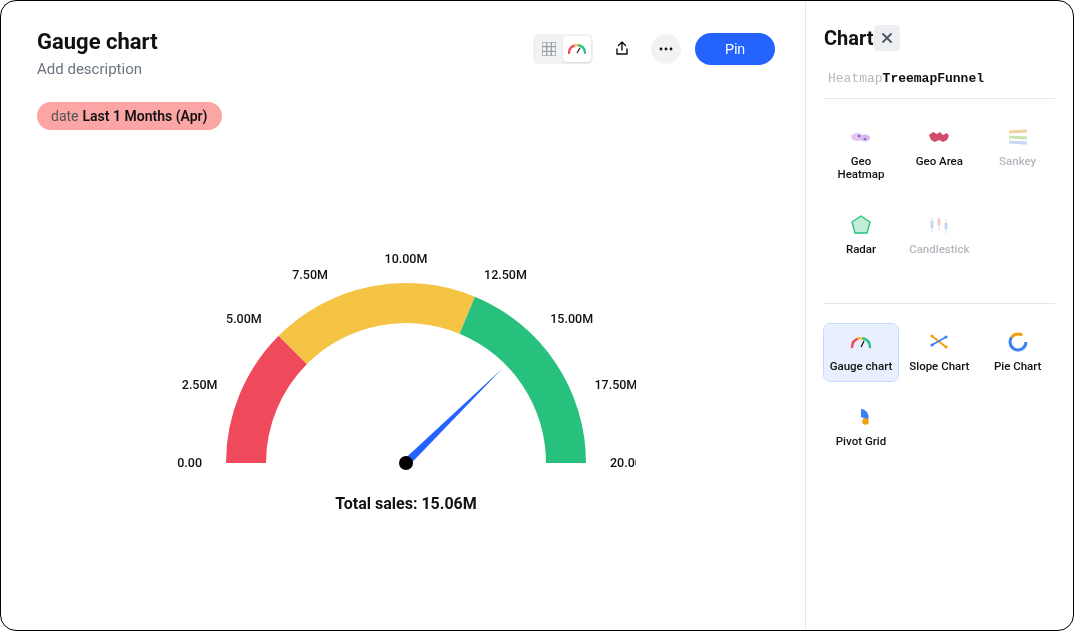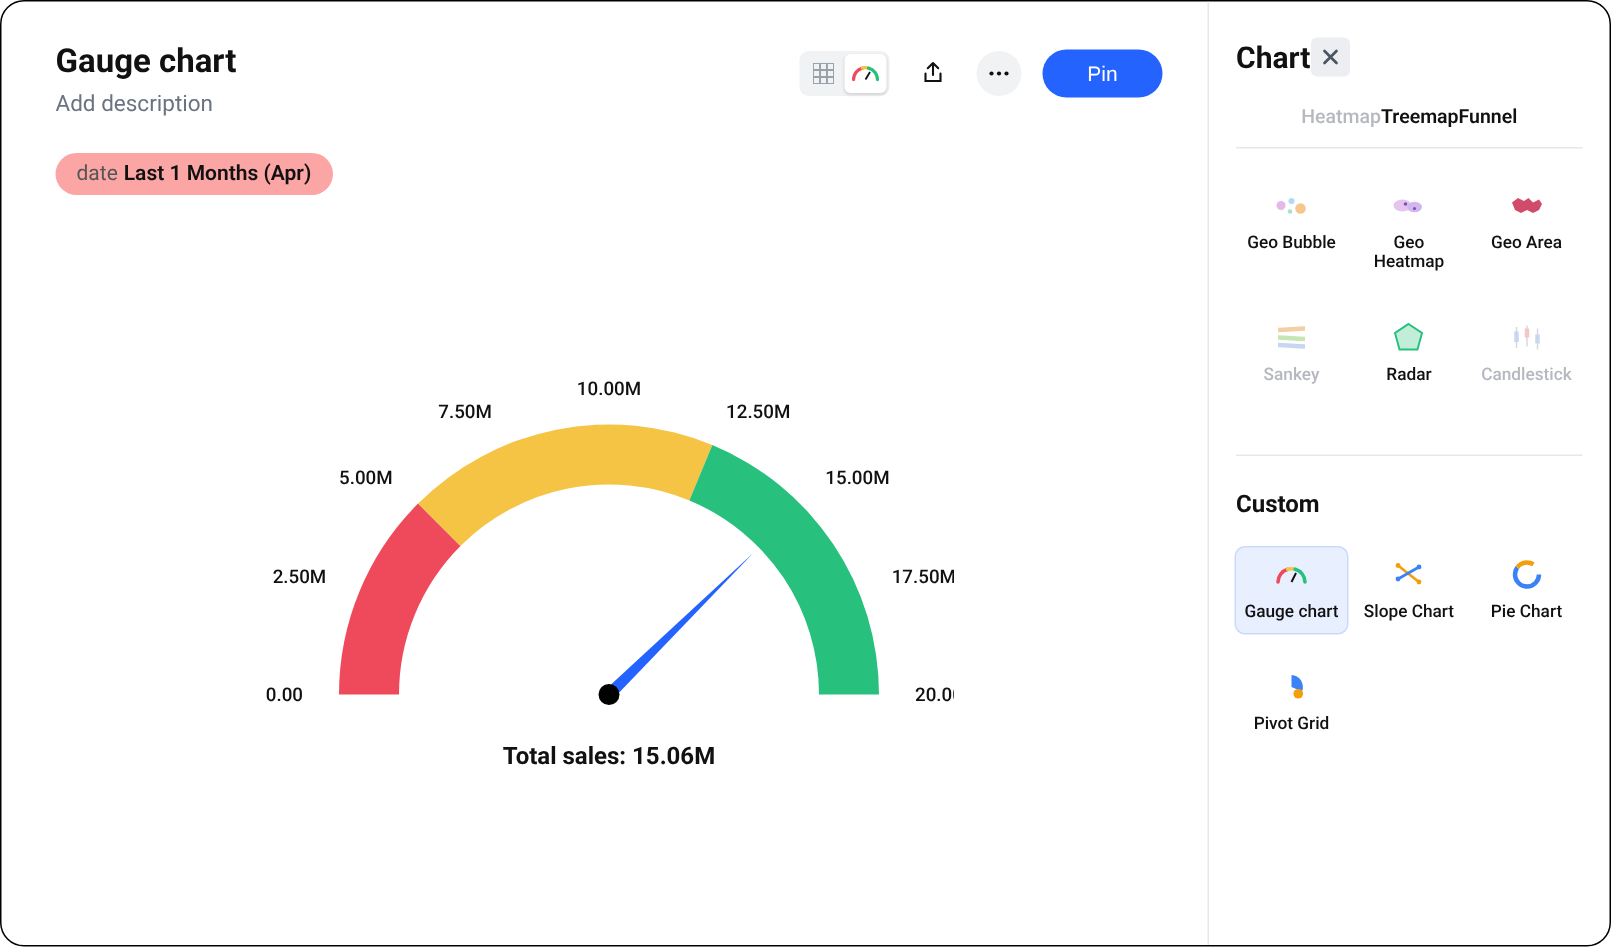--- a/index.html
+++ b/index.html
@@ -25,21 +25,21 @@
     .gauge-wrap { flex: 1; display: flex; flex-direction: column; align-items: center; justify-content: center; }
     .gauge-svg { width: 460px; height: 260px; }
     .gauge-label { font-size: 12.5px; fill: #111; font-weight: 500; }
     .gauge-footer { font-size: 16px; font-weight: 700; margin-top: 6px; }
 
     .side { width: 268px; border-left: 1px solid #e5e7eb; display: flex; flex-direction: column; padding: 24px 18px 12px 18px; }
     .side-head { display: flex; align-items: center; }
     .side-title { font-size: 20px; font-weight: 700; }
     .close-btn { width: 26px; height: 26px; border-radius: 4px; display: flex; align-items: center; justify-content: center; background: #eceef1; cursor: pointer; }
     .tabs { display: flex; justify-content: space-between; margin-top: 20px; padding-bottom: 12px; border-bottom: 1px solid #e5e7eb; }
-    .tab-inner { width: 100%; display: flex; justify-content: center; padding: 0 4px;}
+    .tab-inner { width: 100%; display: flex; justify-content: flex-start; padding: 0 4px; font-family: Liberation Mono, monospace;}
     .tab { font-size: 13px; font-weight: 600; color: #111; cursor: pointer; }
     .tab.dim { color: #b5b8bf; font-weight: 500; }
     .grid { display: grid; grid-template-columns: repeat(3, 1fr); gap: 18px 4px; margin-top: 20px; }
     .card { display: flex; flex-direction: column; align-items: center; justify-content: flex-start; gap: 8px; cursor: pointer; border-radius: 6px; padding: 8px 2px; width: 74px; text-align: center; font-size: 11.5px; line-height: 1.15; font-weight: 500; color: #111; }
     .card.dim { color: #b5b8bf; }
     .card.sel { background: #e8efff; outline: 1px solid #c9d8ff; }
     .card-icon { width: 26px; height: 20px; display:flex; align-items:center; justify-content:center; }
     .section-label { font-size: 16px; font-weight: 700; margin-top: 22px; }
     .divider { border-top: 1px solid #e5e7eb; margin-top: 20px; }
   </style>
@@ -137,31 +137,20 @@
       <div class="tab dim">Heatmap</div>
       <div class="tab">Treemap</div>
       <div class="tab">Funnel</div>
     </div>
   </div>
 
   <div class="grid">
     <div class="card">
       <span class="card-icon">
           <svg width="24" height="16" viewBox="0 0 24 16">
-            <circle cx="5" cy="8" r="3" fill="#e5b8e8"></circle>
-            <circle cx="12" cy="5" r="2" fill="#b3d8f5"></circle>
-            <circle cx="18" cy="10" r="3.5" fill="#f5c78f"></circle>
-            <circle cx="11" cy="12" r="1.5" fill="#a8e0c8"></circle>
-          </svg>
-        </span>
-      <span>Geo Bubble</span>
-    </div>
-    <div class="card">
-      <span class="card-icon">
-          <svg width="24" height="16" viewBox="0 0 24 16">
             <ellipse cx="8" cy="8" rx="6" ry="4" fill="#e5c5f0"></ellipse>
             <ellipse cx="16" cy="9" rx="5" ry="3.5" fill="#d2b6ec"></ellipse>
             <circle cx="10" cy="7" r="1.2" fill="#7b4fb5"></circle>
             <circle cx="16" cy="10" r="1" fill="#7b4fb5"></circle>
           </svg>
         </span>
       <span>Geo Heatmap</span>
     </div>
     <div class="card">
       <span class="card-icon">
@@ -202,21 +191,20 @@
           </svg>
         </span>
       <span>Candlestick</span>
     </div>
 
     <div></div>
       <div></div>
   </div>
 
   <div class="divider"></div>
-  <div class="section-label">Custom</div>
 
   <div class="grid">
     <div class="card sel">
       <span class="card-icon">
           <svg width="22" height="16" viewBox="0 0 22 16">
             <path d="M2 13 A9 9 0 0 1 8.5 4.5" fill="none" stroke="#ef4a5b" stroke-width="2.4" stroke-linecap="round"></path>
             <path d="M8.5 4.5 A9 9 0 0 1 13.5 4.5" fill="none" stroke="#f6c445" stroke-width="2.4" stroke-linecap="round"></path>
             <path d="M13.5 4.5 A9 9 0 0 1 20 13" fill="none" stroke="#27c07d" stroke-width="2.4" stroke-linecap="round"></path>
             <line x1="11" y1="13" x2="14" y2="7" stroke="#111" stroke-width="1.3"></line>
           </svg>

